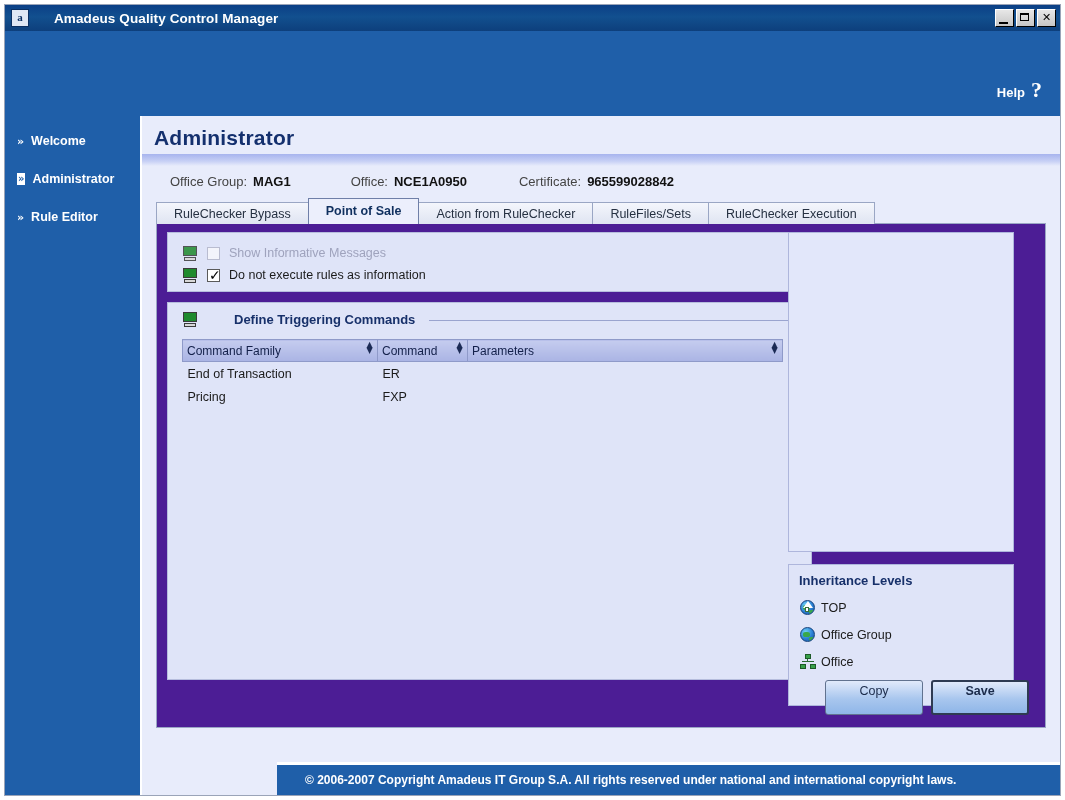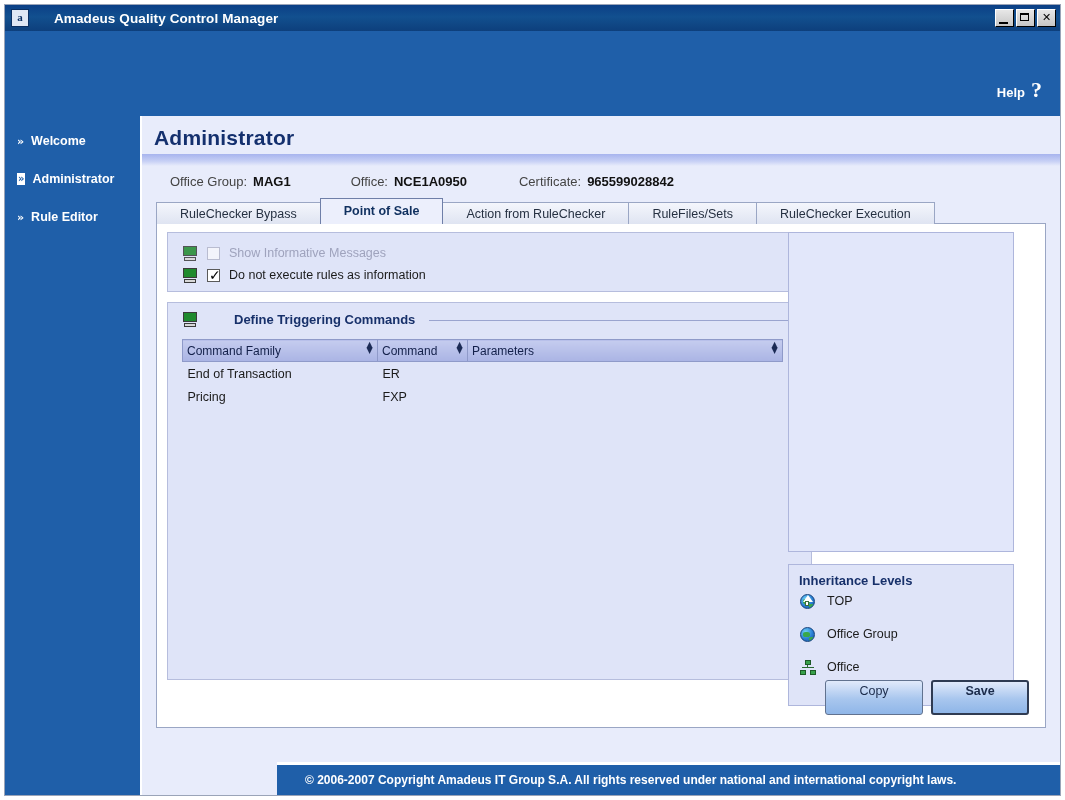--- a/index.html
+++ b/index.html
@@ -152,21 +152,21 @@
   
   .tabs {
     position: relative;
     display: flex; align-items: flex-end;
     height: 25px;
     margin: 2px 0 0 14px;
     padding-right: 14px;
   }
   .tab {
     height: 22px; line-height: 22px;
-    padding: 0 23px;
+    padding: 0 17px;
     font-size: 12.5px; color: #263142;
     background: linear-gradient(to bottom,#f4f6fc,#dfe4f2);
     border: 1px solid #9aa6c4;
     border-bottom: none;
     margin-right: -1px;
     white-space: nowrap;
     box-sizing: border-box;
   }
   .tab.active {
     height: 26px; line-height: 25px;
@@ -178,21 +178,21 @@
   .tabs .tab-fill {
     flex: 1 1 auto;
     height: 22px;
     border-bottom: 1px solid #9aa6c4;
     box-sizing: border-box;
   }
   .tab-body {
     margin: 0 14px 0 14px;
     border: 1px solid #9aa6c4;
     border-top: none;
-    background: #ffffff;
+    background: #4c1d95;
     height: 504px;
     box-sizing: border-box;
     position: relative;
   }
   
   .left-col {
     position: absolute; left: 10px; top: 8px;
     width: 645px;
   }
   .panel {
@@ -328,23 +328,23 @@
     border: 1px solid #aeb6dc;
     background: #dfe4f8;
     box-sizing: border-box;
     padding: 8px 0 0 10px;
   }
   .legend-title {
     font-size: 13px; font-weight: bold; color: #17306a;
     margin-bottom: 6px;
   }
   .legend-row {
-    display: flex; 
-    gap: 10px; height: 27px;
-    font-size: 12.5px; color: #1b1b1b; margin-top: 6px;
+    display: flex; align-items: center;
+    gap: 4px; height: 27px;
+    font-size: 12.5px; color: #1b1b1b;
   }
   .ic {
     width: 18px; height: 16px; position: relative; flex: 0 0 auto;
   }
   .ic-globe {
     width: 15px; height: 15px; border-radius: 50%;
     background: radial-gradient(circle at 35% 30%, #6fd0f7 0%, #2a7fd4 55%, #1b4f96 100%);
     border: 1px solid #14427d;
     box-sizing: border-box;
     position: absolute; left: 1px; top: 0;

